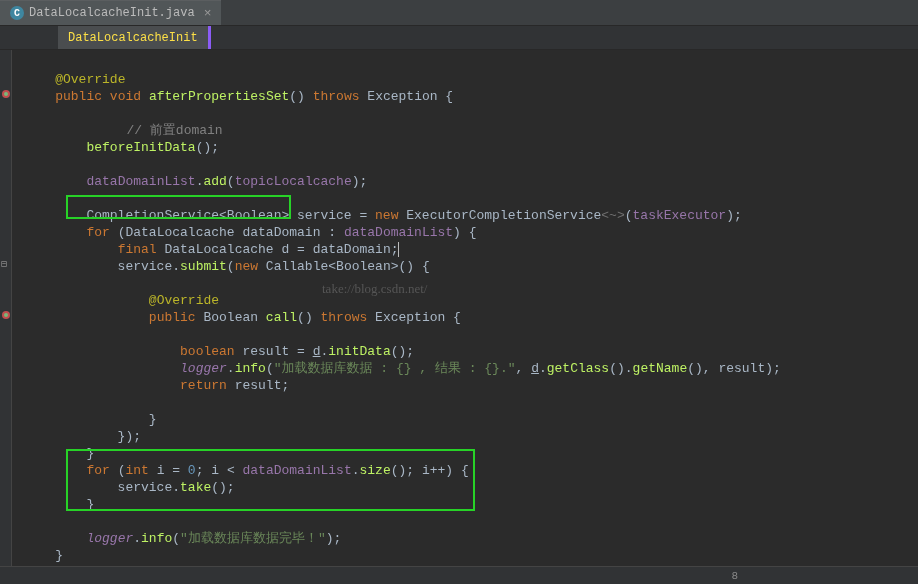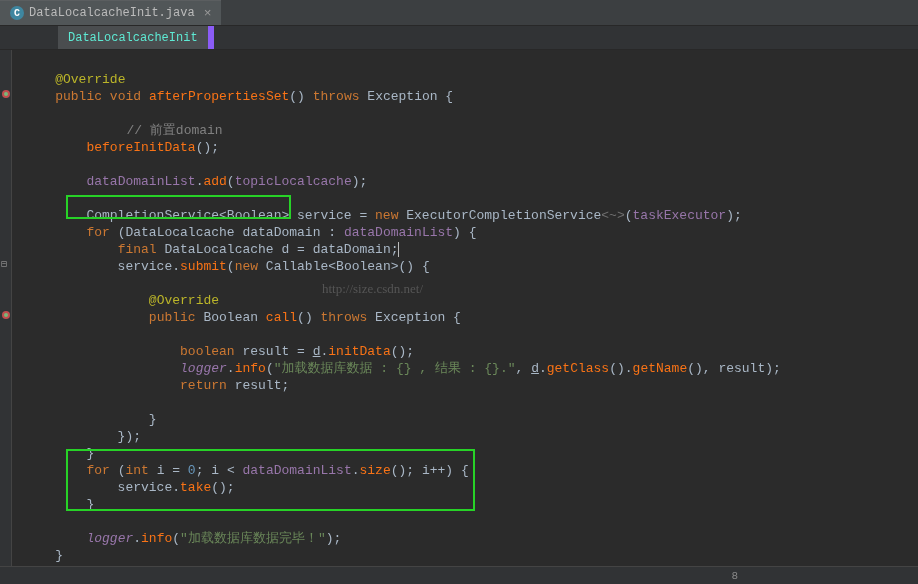--- a/index.html
+++ b/index.html
@@ -40,23 +40,23 @@
     background:#313335;
     border-bottom:1px solid #282828;
     display:flex;
     align-items:stretch;
     padding-left:58px;
     font-size:12px;
   }
   .crumb {
     display:flex;align-items:center;
     padding:0 10px;
-    color:#5eead4;
+    color:#fde047;
     background:#4a4d4f;
-    border-right:6px solid #8b5cf6;
+    border-right:3px solid #8b5cf6;
   }
   .crumb.active { background:#555759; }
   .editor {
     display:flex;
     height:calc(584px - 26px - 24px);
     position:relative;
   }
   .gutter {
     width:46px;
     background:#313335;
@@ -79,21 +79,21 @@
     padding:4px 0 0 12px;
     line-height:17px;
     white-space:pre;
     position:relative;
   }
   .kw { color:#cc7832; }
   .ann { color:#bbb529; }
   .str { color:#6a8759; }
   .comment { color:#808080;margin-left:40px; }
   .field { color:#9876aa; }
-  .method { color:#f97316; }
+  .method { color:#bef264; }
   .num { color:#6897bb; }
   .box {
     position:absolute;
     border:2px solid #27d227;
     pointer-events:none;
   }
   .watermark {
     position:absolute;
     color:#555;
     font-family:serif;
@@ -162,18 +162,18 @@
                 }
             });
         }
         <span class="kw">for</span> (<span class="kw">int</span> i = <span class="num">0</span>; i &lt; <span class="field">dataDomainList</span>.<span class="method">size</span>(); i++) {
             service.<span class="method">take</span>();
         }
 
         <span class="field"><i>logger</i></span>.<span class="method">info</span>(<span class="str">"加载数据库数据完毕！"</span>);
     }
 
-<div class="box" style="left:54px;top:145px;width:225px;height:24px;"></div><div class="box" style="left:54px;top:399px;width:409px;height:62px;"></div><div class="watermark" style="left:310px;top:230px;">http://size.csdn.net/</div></div>
+<div class="box" style="left:54px;top:145px;width:225px;height:24px;"></div><div class="box" style="left:54px;top:399px;width:409px;height:62px;"></div><div class="watermark" style="left:310px;top:230px;">take://blog.csdn.net/</div></div>
 </div>
 
 <div class="statusbar">
   <span>8</span>
 </div>
 
 </body></html>

